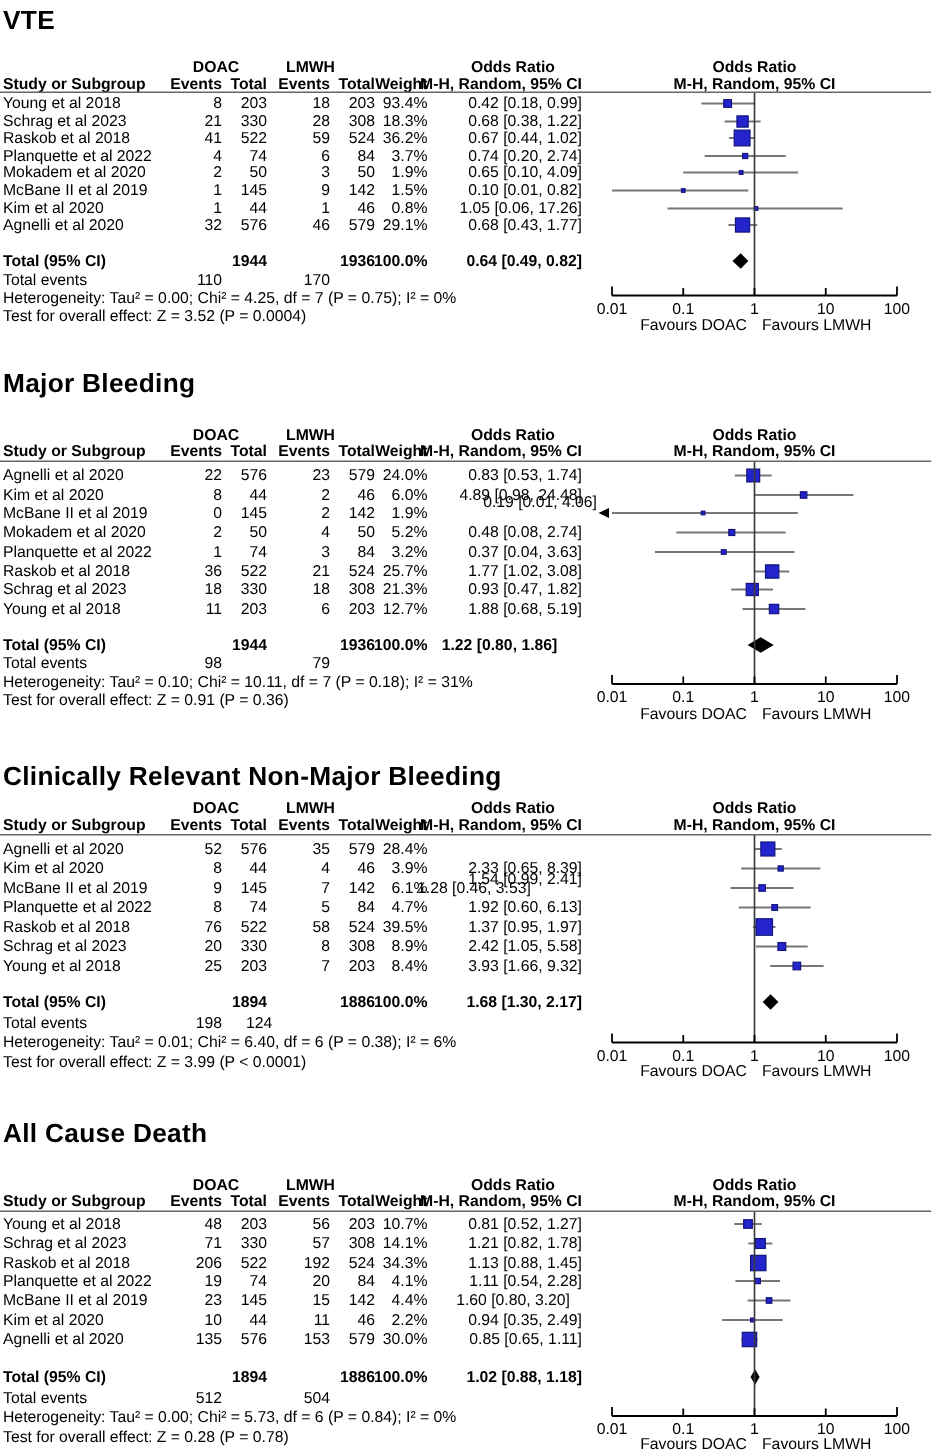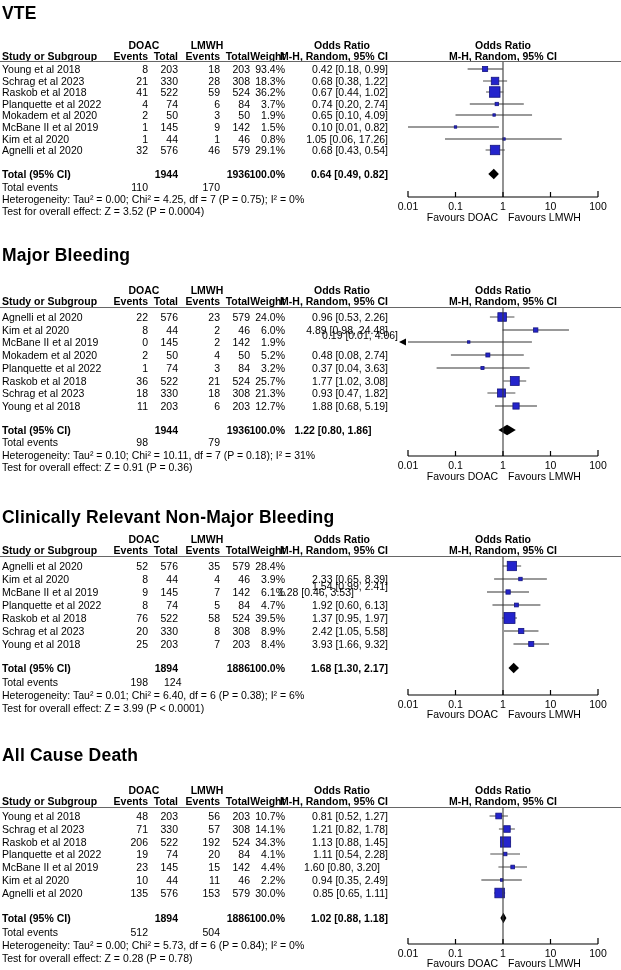--- a/index.html
+++ b/index.html
@@ -174,21 +174,21 @@
         <div class="t" style="left: 164px; top: 133.5px; width: 56px; text-align: right;">1</div>
         <div class="t" style="left: 194px; top: 133.5px; width: 56px; text-align: right;">46</div>
         <div class="t" style="left: 231px; top: 133.5px; width: 54px; text-align: right;">0.8%</div>
         <div class="t" style="left: 278px; top: 133.5px; width: 110px; text-align: right;">1.05 [0.06, 17.26]</div>
         <div class="t" style="left: 2px; top: 144.5px; width: 152px; text-align: left;">Agnelli et al 2020</div>
         <div class="t" style="left: 92px; top: 144.5px; width: 56px; text-align: right;">32</div>
         <div class="t" style="left: 122px; top: 144.5px; width: 56px; text-align: right;">576</div>
         <div class="t" style="left: 164px; top: 144.5px; width: 56px; text-align: right;">46</div>
         <div class="t" style="left: 194px; top: 144.5px; width: 56px; text-align: right;">579</div>
         <div class="t" style="left: 231px; top: 144.5px; width: 54px; text-align: right;">29.1%</div>
-        <div class="t" style="left: 278px; top: 144.5px; width: 110px; text-align: right;">0.68 [0.43, 0.54]</div>
+        <div class="t" style="left: 278px; top: 144.5px; width: 110px; text-align: right;">0.68 [0.43, 1.77]</div>
         <div class="t b" style="left: 2px; top: 168.5px; width: 152px; text-align: left;">Total (95% CI)</div>
         <div class="t b" style="left: 122px; top: 168.5px; width: 56px; text-align: right;">1944</div>
         <div class="t b" style="left: 194px; top: 168.5px; width: 56px; text-align: right;">1936</div>
         <div class="t b" style="left: 231px; top: 168.5px; width: 54px; text-align: right;">100.0%</div>
         <div class="t b" style="left: 278px; top: 168.5px; width: 110px; text-align: right;">0.64 [0.49, 0.82]</div>
         <div class="t" style="left: 2px; top: 181.5px; width: 152px; text-align: left;">Total events</div>
         <div class="t" style="left: 92px; top: 181.5px; width: 56px; text-align: right;">110</div>
         <div class="t" style="left: 164px; top: 181.5px; width: 56px; text-align: right;">170</div>
         <div class="t" style="left: 2px; top: 193.5px; width: 400px; text-align: left;">Heterogeneity: Tau² = 0.00; Chi² = 4.25, df = 7 (P = 0.75); I² = 0%</div>
         <div class="t" style="left: 2px; top: 205.5px; width: 400px; text-align: left;">Test for overall effect: Z = 3.52 (P = 0.0004)</div>
@@ -214,21 +214,21 @@
         <div class="t b" style="left: 231px; top: 295.5px; width: 54px; text-align: right;">Weight</div>
         <div class="t b" style="left: 278px; top: 295.5px; width: 110px; text-align: right;">M-H, Random, 95% CI</div>
         <div class="t b" style="left: 423px; top: 295.5px; width: 160px; text-align: center;">M-H, Random, 95% CI</div>
         <div class="rule" style="top: 306.5px;"></div>
         <div class="t" style="left: 2px; top: 311.5px; width: 152px; text-align: left;">Agnelli et al 2020</div>
         <div class="t" style="left: 92px; top: 311.5px; width: 56px; text-align: right;">22</div>
         <div class="t" style="left: 122px; top: 311.5px; width: 56px; text-align: right;">576</div>
         <div class="t" style="left: 164px; top: 311.5px; width: 56px; text-align: right;">23</div>
         <div class="t" style="left: 194px; top: 311.5px; width: 56px; text-align: right;">579</div>
         <div class="t" style="left: 231px; top: 311.5px; width: 54px; text-align: right;">24.0%</div>
-        <div class="t" style="left: 278px; top: 311.5px; width: 110px; text-align: right;">0.96 [0.53, 2.26]</div>
+        <div class="t" style="left: 278px; top: 311.5px; width: 110px; text-align: right;">0.83 [0.53, 1.74]</div>
         <div class="t" style="left: 2px; top: 324.5px; width: 152px; text-align: left;">Kim et al 2020</div>
         <div class="t" style="left: 92px; top: 324.5px; width: 56px; text-align: right;">8</div>
         <div class="t" style="left: 122px; top: 324.5px; width: 56px; text-align: right;">44</div>
         <div class="t" style="left: 164px; top: 324.5px; width: 56px; text-align: right;">2</div>
         <div class="t" style="left: 194px; top: 324.5px; width: 56px; text-align: right;">46</div>
         <div class="t" style="left: 231px; top: 324.5px; width: 54px; text-align: right;">6.0%</div>
         <div class="t" style="left: 278px; top: 324.5px; width: 110px; text-align: right;">4.89 [0.98, 24.48]</div>
         <div class="t" style="left: 2px; top: 336.5px; width: 152px; text-align: left;">McBane II et al 2019</div>
         <div class="t" style="left: 92px; top: 336.5px; width: 56px; text-align: right;">0</div>
         <div class="t" style="left: 122px; top: 336.5px; width: 56px; text-align: right;">145</div>

